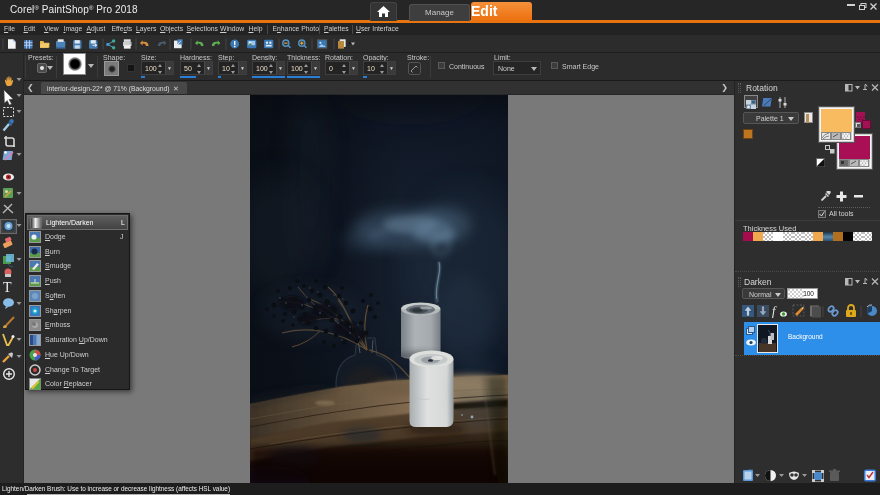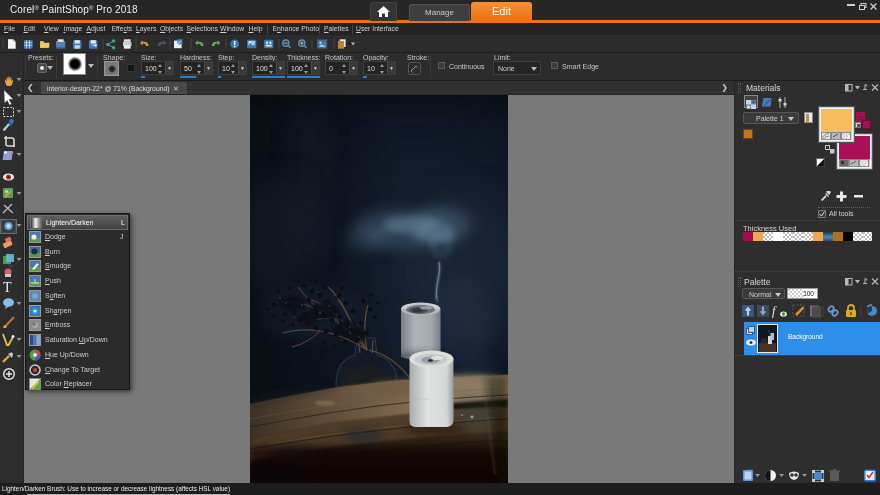--- a/index.html
+++ b/index.html
@@ -4,21 +4,21 @@
 html,body{width:880px;height:495px;overflow:hidden;background:#2c2c2c;font-family:"Liberation Sans",sans-serif;}
 .abs{position:absolute;}
 #stage{position:relative;width:880px;height:495px;}
 
 #title{left:0;top:0;width:880px;height:20px;background:#262626;}
 #orangeline{left:0;top:20px;width:880px;height:3px;background:#e87410;}
 #title .tname{position:absolute;left:10px;top:4px;font-size:10px;color:#ededed;letter-spacing:.1px;}
 .wbtn{position:absolute;top:3px;color:#d0d0d0;font-size:8px;}
 #hometab{position:absolute;left:370px;top:2px;width:27px;height:19px;background:#343434;border:1px solid #444;border-bottom:none;border-radius:3px 3px 0 0;}
 #managetab{position:absolute;left:409px;top:4px;width:61px;height:17px;background:#3e3e3e;border:1px solid #525252;border-bottom:none;border-radius:3px 3px 0 0;color:#c9c9c9;font-size:8px;text-align:center;line-height:16px;}
-#edittab{position:absolute;left:471px;top:2px;width:61px;height:19px;background:linear-gradient(#f5913a,#ec6f0e);border-radius:3px 3px 0 0;color:#fff;font-size:11px;font-weight:normal;text-align:center;line-height:19px;}
+#edittab{position:absolute;left:471px;top:2px;width:61px;height:19px;background:linear-gradient(#f5913a,#ec6f0e);border-radius:3px 3px 0 0;color:#fff;font-size:14px;font-weight:bold;text-align:left;line-height:19px;}
 
 #menubar{left:0;top:23px;width:880px;height:12px;background:#232323;color:#cfcfcf;font-size:6.8px;}
 #menubar span{position:absolute;top:2px;}
 #menubar i{position:absolute;top:2px;width:1px;height:9px;background:#4a4a4a;}
 
 #iconbar{left:0;top:35px;width:880px;height:18px;background:#2c2c2c;border-bottom:1px solid #1d1d1d;}
 
 #optbar{left:0;top:53px;width:880px;height:28px;background:#2c2c2c;border-bottom:1px solid #1b1b1b;}
 .olbl{position:absolute;top:1px;font-size:7px;color:#c9c9c9;}
 .spin{position:absolute;top:8px;height:14px;background:#232323;border:1px solid #3e3e3e;color:#e7dcc8;font-size:7px;}
@@ -639,21 +639,21 @@
 </g>
 <ellipse cx="228" cy="300" rx="24" ry="38" fill="#2a4054" opacity="0.22" filter="url(#b3)"></ellipse>
 <rect x="0" y="0" width="258" height="26" fill="url(#topv)"></rect>
 </svg>
 </div>
     </div>
 
 <div class="abs" id="rightcol">
 
  <div class="abs" style="left:3px;top:2px;width:3px;height:10px;border-left:1px dotted #5a5a5a;border-right:1px dotted #5a5a5a"></div>
- <span class="phead" style="position:absolute;left:11px;top:2px">Materials</span>
+ <span class="phead" style="position:absolute;left:11px;top:2px">Rotation</span>
  <svg class="abs" style="left:110px;top:3px" width="34" height="8" viewBox="0 0 34 8">
         <rect x="0.5" y="0.5" width="6.5" height="6.5" fill="none" stroke="#b8b8b8"></rect>
         <rect x="0.5" y="0.5" width="3" height="6.5" fill="#b8b8b8"></rect>
         <path d="M10 2 h5 l-2.5 3.5 z" fill="#b8b8b8"></path>
         <path d="M20 0.5 v5 M18 5.5 h4 M20 0.5 q2 0 2 2" stroke="#b8b8b8" fill="none"></path>
         <path d="M27 0.5 L33 6.5 M33 0.5 L27 6.5" stroke="#b8b8b8" stroke-width="1.2"></path>
       </svg>
 
  <div class="abs" style="left:9px;top:14px;width:14px;height:13px;background:#424242;border:1px solid #8a8a8a"><svg width="12" height="11" viewBox="0 0 12 11">
           <rect x="1" y="1" width="10" height="9" fill="#6a88a0"></rect>
@@ -792,21 +792,21 @@
   <div style="width:10px;height:9px;background:#f0a84e"></div>
   <div style="width:10px;height:9px;background:linear-gradient(#18344c,#5a88aa 55%,#2a5070)"></div>
   <div style="width:10px;height:9px;background:#b07020"></div>
   <div style="width:10px;height:9px;background:#050505"></div>
   <div style="width:10px;height:9px;background:repeating-conic-gradient(#fff 0 25%,#bdbdbd 0 50%) 0 0/4px 4px"></div>
   <div style="width:9px;height:9px;background:repeating-conic-gradient(#fff 0 25%,#bdbdbd 0 50%) 0 0/4px 4px"></div>
  </div>
 
  <div class="abs" style="left:0px;top:190px;width:146px;height:1px;border-top:1px dotted #4a4a4a"></div>
  <div class="abs" style="left:3px;top:196px;width:3px;height:10px;border-left:1px dotted #5a5a5a;border-right:1px dotted #5a5a5a"></div>
- <span class="phead" style="position:absolute;left:9px;top:196px">Palette</span>
+ <span class="phead" style="position:absolute;left:9px;top:196px">Darken</span>
  <svg class="abs" style="left:110px;top:197px" width="34" height="8" viewBox="0 0 34 8">
         <rect x="0.5" y="0.5" width="6.5" height="6.5" fill="none" stroke="#b8b8b8"></rect>
         <rect x="0.5" y="0.5" width="3" height="6.5" fill="#b8b8b8"></rect>
         <path d="M10 2 h5 l-2.5 3.5 z" fill="#b8b8b8"></path>
         <path d="M20 0.5 v5 M18 5.5 h4 M20 0.5 q2 0 2 2" stroke="#b8b8b8" fill="none"></path>
         <path d="M27 0.5 L33 6.5 M33 0.5 L27 6.5" stroke="#b8b8b8" stroke-width="1.2"></path>
       </svg>
  <div class="combo" style="left:7px;top:207px;width:43px;height:11px">
         <span style="position:absolute;left:6px;top:1.5px">Normal</span>
         <svg style="position:absolute;right:3px;top:4px" width="6" height="4">

